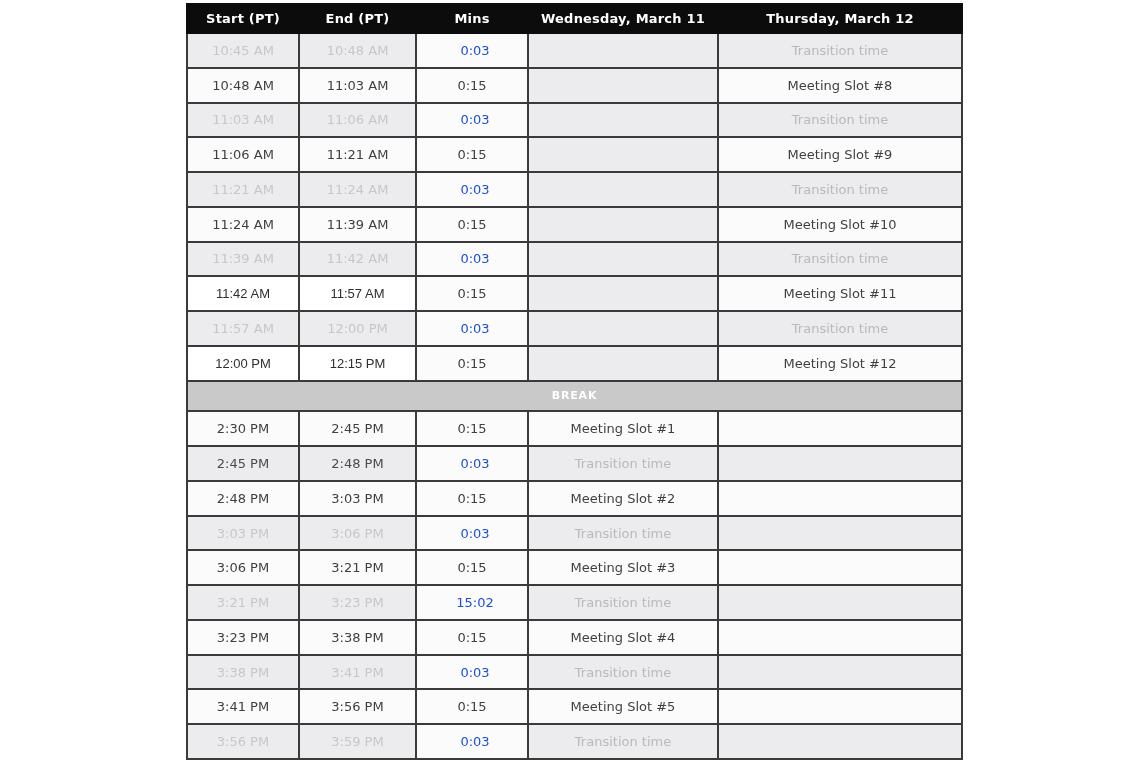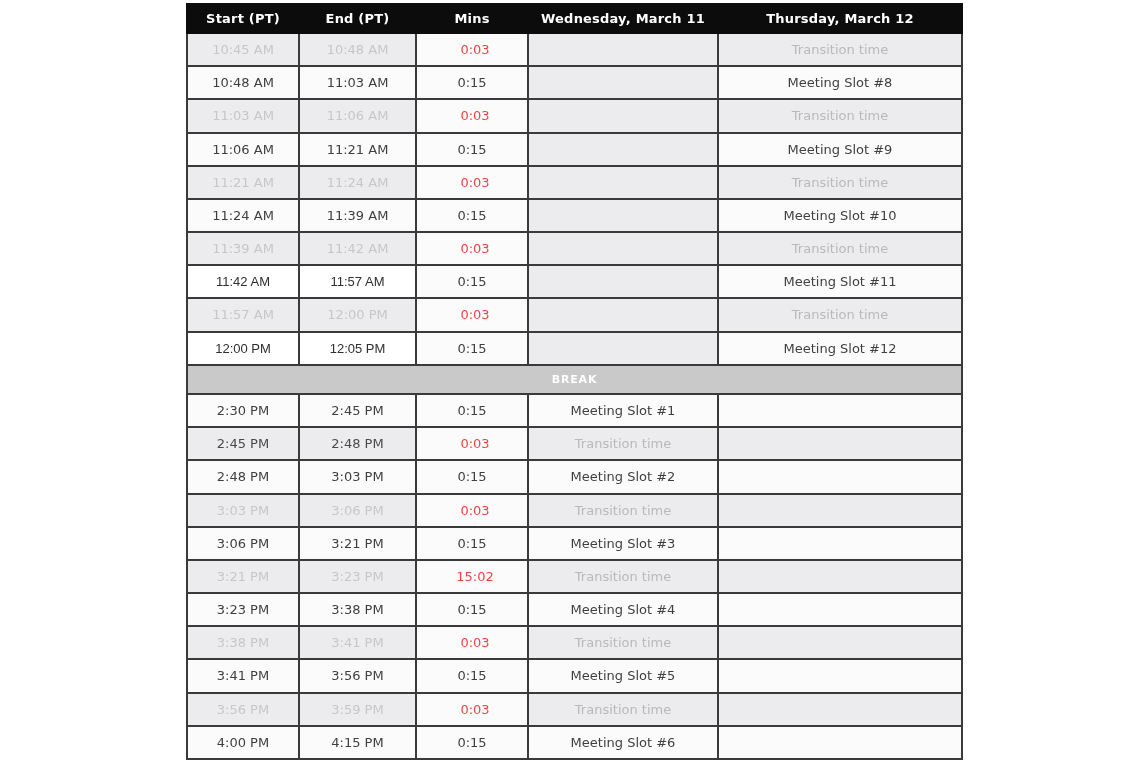--- a/index.html
+++ b/index.html
@@ -49,21 +49,21 @@
     background: #fbfbfb;
     color: #3f3f3f;
   }
   
   tr.transition td.time {
     background: #ececee;
     color: #c7c7c7;
   }
   tr.transition td.mins {
     background: #fbfbfb;
-    color: #ef4444;
+    color: #1d4ed8;
     padding-left: 6px;
   }
   tr.transition td.wed,
   tr.transition td.thu {
     background: #ececee;
     color: #b9b9b9;
     margin-top: 37px;
   }
   
   tr.am td.wed {
@@ -167,21 +167,21 @@
       </tr>
       <tr class="transition am">
         <td class="time">11:57 AM</td>
         <td class="time">12:00 PM</td>
         <td class="mins">0:03</td>
         <td class="wed"></td>
         <td class="thu">Transition time</td>
       </tr>
       <tr class="meeting am altfont">
         <td class="time">12:00 PM</td>
-        <td class="time">12:05 PM</td>
+        <td class="time">12:15 PM</td>
         <td class="mins">0:15</td>
         <td class="wed"></td>
         <td class="thu">Meeting Slot #12</td>
       </tr>
 
       <tr class="break">
         <td colspan="5">BREAK</td>
       </tr>
 
       <tr class="meeting pm">
@@ -247,22 +247,15 @@
         <td class="wed">Meeting Slot #5</td>
         <td class="thu"></td>
       </tr>
       <tr class="transition pm">
         <td class="time">3:56 PM</td>
         <td class="time">3:59 PM</td>
         <td class="mins">0:03</td>
         <td class="wed">Transition time</td>
         <td class="thu"></td>
       </tr>
-      <tr class="meeting pm">
-        <td class="time">4:00 PM</td>
-        <td class="time">4:15 PM</td>
-        <td class="mins">0:15</td>
-        <td class="wed">Meeting Slot #6</td>
-        <td class="thu"></td>
-      </tr>
     </tbody>
   </table>
 </div>
 
 </body></html>

